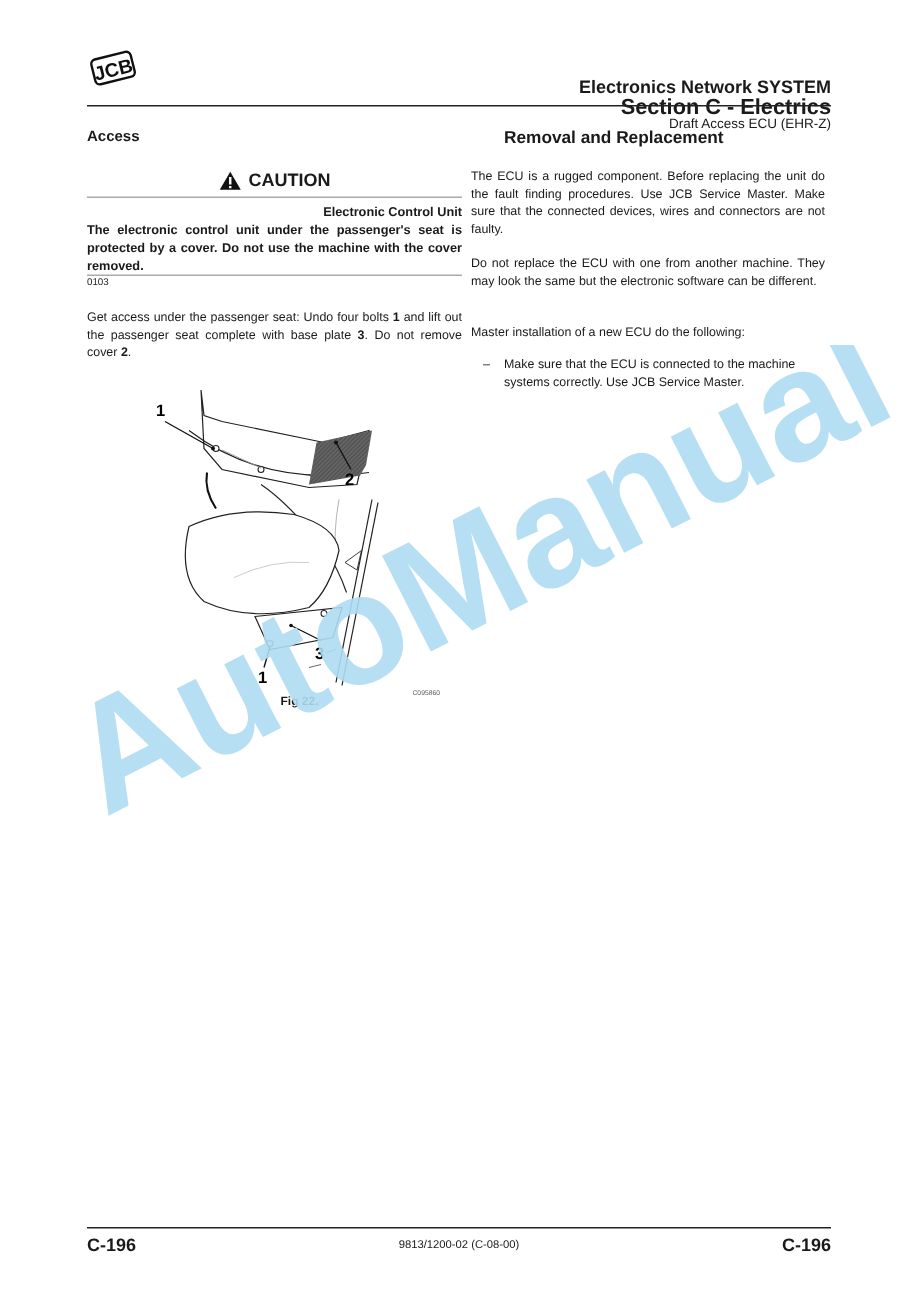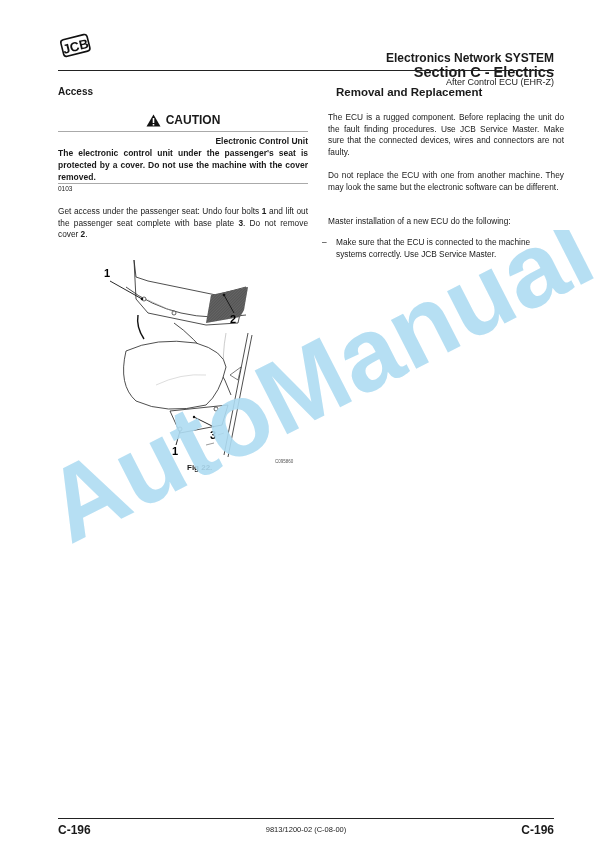--- a/index.html
+++ b/index.html
@@ -19,21 +19,21 @@
     .caution svg { width: 15px; height: 13px; }
     .caution-rule { left: 58px; width: 250px; top: 131px; border-top: 1px solid #aaa; height: 0; }
     .caution-subhead { left: 58px; width: 250px; top: 136px; text-align: right; font-size: 8.5px; font-weight: bold; }
     .caution-body { left: 58px; width: 250px; top: 147px; font-size: 8.5px; font-weight: bold;
                     line-height: 12px; text-align: justify; }
     .caution-rule2 { left: 58px; width: 250px; top: 183px; border-top: 1px solid #aaa; height: 0; }
     .caution-code { left: 58px; top: 185px; font-size: 6.5px; }
     .para-access { left: 58px; width: 250px; top: 206px; font-size: 8.3px; line-height: 11.5px; text-align: justify; }
     .para-access b { font-weight: bold; }
 
-    .para-r { left: 328px; width: 236px; font-size: 8.3px; line-height: 11.5px; text-align: justify; }
+    .para-r { left: 314px; width: 236px; font-size: 8.3px; line-height: 11.5px; text-align: justify; }
     .p1 { top: 112px; }
     .p2 { top: 170px; }
     .p3 { top: 216px; }
     .bullet { left: 318px; width: 236px; top: 237px; font-size: 8.3px; line-height: 11.5px; display: flex; }
     .bullet .dash { width: 14px; flex: none; padding-left: 4px; }
 
     .figure { left: 96px; top: 255px; width: 200px; height: 210px; }
     .fig-code { left: 275px; top: 459px; font-size: 4.5px; color: #555; }
     .fig-caption { left: 161px; top: 463px; font-size: 8px; font-weight: bold; padding-left: 26px; }
 
@@ -51,21 +51,21 @@
   <svg viewBox="0 0 34 32" width="34" height="32">
     <g transform="rotate(-14 17 16)">
       <rect x="4" y="7" width="27" height="17" rx="3" fill="#fff" stroke="#111" stroke-width="1.6"></rect>
       <text x="17.5" y="21" text-anchor="middle" font-family="Liberation Sans, sans-serif" font-weight="bold" font-size="13" fill="#111">JCB</text>
     </g>
   </svg>
 </div>
 <div class="abs section-title">Section C - Electrics</div>
 <div class="abs section-sub">Electronics Network SYSTEM</div>
 <div class="abs hr-top"></div>
-<div class="abs doc-sub">After Control ECU (EHR-Z)</div>
+<div class="abs doc-sub">Draft Access ECU (EHR-Z)</div>
 
 <div class="abs h-access">Access</div>
 
 <div class="abs caution">
   <svg viewBox="0 0 15 13">
     <path d="M7.5 0.5 L14.5 12.5 L0.5 12.5 Z" fill="#111"></path>
     <rect x="6.7" y="4" width="1.6" height="5" fill="#fff"></rect>
     <rect x="6.7" y="10" width="1.6" height="1.5" fill="#fff"></rect>
   </svg>
   <span>CAUTION</span>

